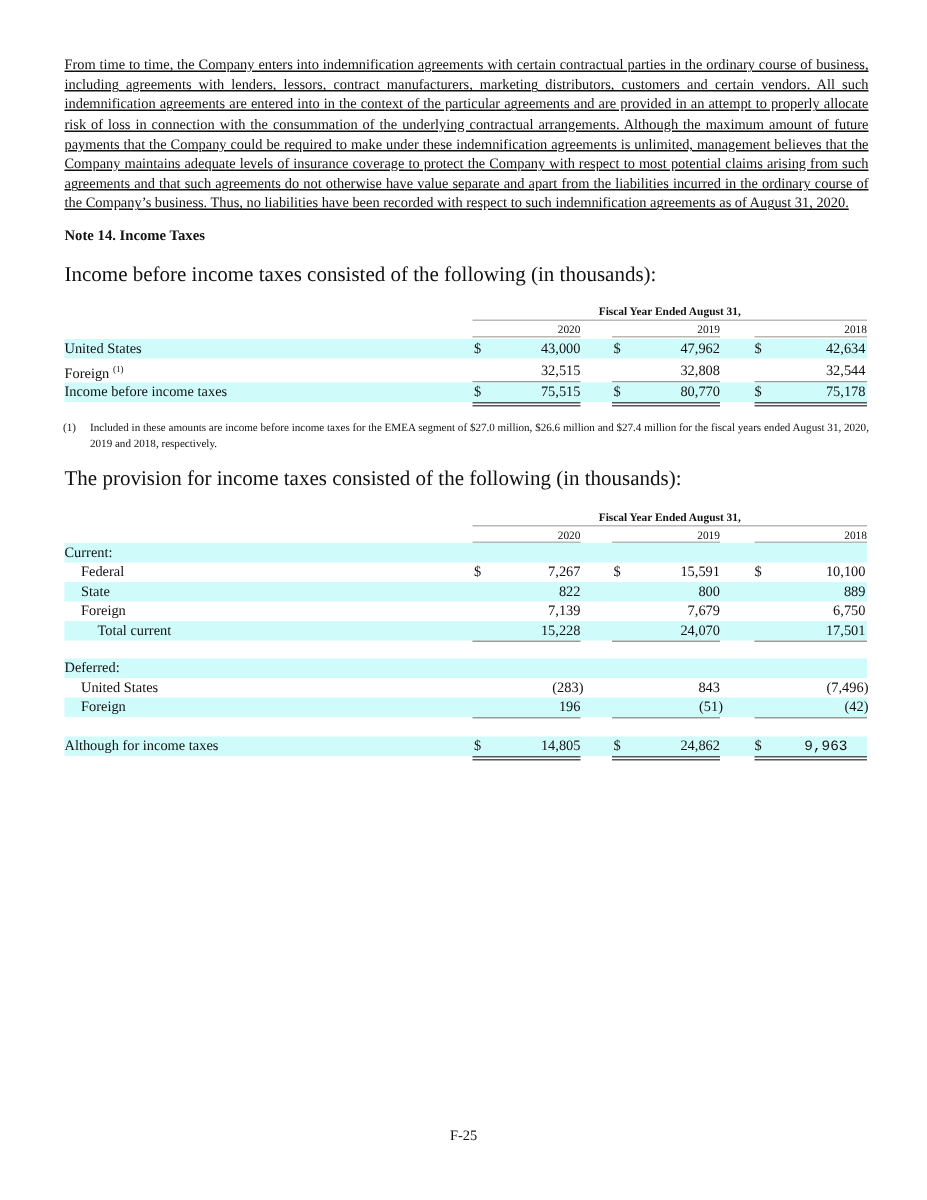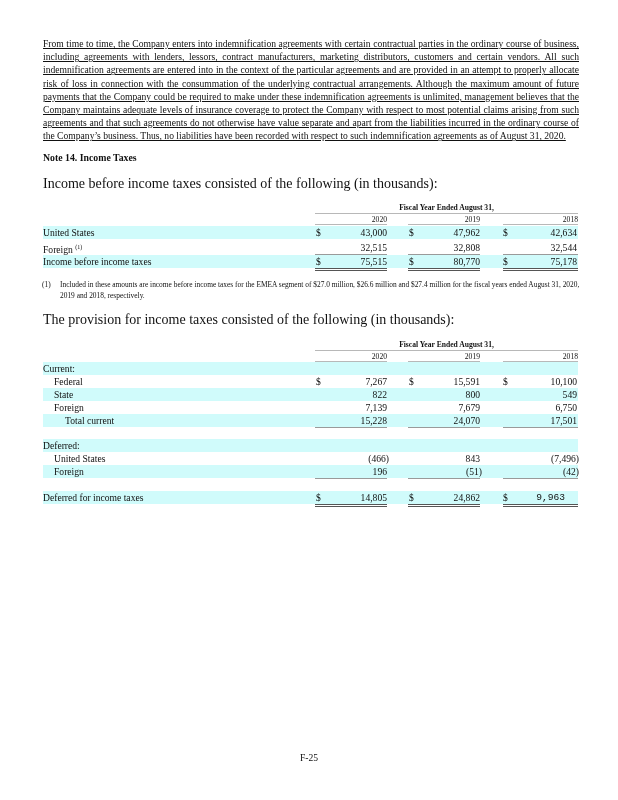--- a/index.html
+++ b/index.html
@@ -102,21 +102,21 @@
     <span class="cur" style="left:366px;">$</span>
     <span class="val" style="left:366px; width:71px;">15,591</span>
     <span class="cur" style="left:460px;">$</span>
     <span class="val" style="left:460px; width:74px;">10,100</span>
   </div>
 
   <div class="row cyan" style="top:48px;">
     <span class="lbl i1">State</span>
     <span class="val" style="left:273px; width:71px;">822</span>
     <span class="val" style="left:366px; width:71px;">800</span>
-    <span class="val" style="left:460px; width:74px;">549</span>
+    <span class="val" style="left:460px; width:74px;">889</span>
   </div>
 
   <div class="row" style="top:61px;">
     <span class="lbl i1">Foreign</span>
     <span class="cell ul1" style="left:272px; width:72px;"></span>
     <span class="cell ul1" style="left:365px; width:72px;"></span>
     <span class="cell ul1" style="left:460px; width:75px;"></span>
     <span class="val" style="left:273px; width:71px;">7,139</span>
     <span class="val" style="left:366px; width:71px;">7,679</span>
     <span class="val" style="left:460px; width:74px;">6,750</span>
@@ -131,38 +131,38 @@
     <span class="val" style="left:366px; width:71px;">24,070</span>
     <span class="val" style="left:460px; width:74px;">17,501</span>
   </div>
 
   <div class="row cyan" style="top:99px;">
     <span class="lbl">Deferred:</span>
   </div>
 
   <div class="row" style="top:112px;">
     <span class="lbl i1">United States</span>
-    <span class="val" style="left:273px; width:73px;">(466)</span>
+    <span class="val" style="left:273px; width:73px;">(283)</span>
     <span class="val" style="left:366px; width:71px;">843</span>
     <span class="val" style="left:460px; width:76px;">(7,496)</span>
   </div>
 
   <div class="row cyan" style="top:125px;">
     <span class="lbl i1">Foreign</span>
     <span class="cell ul1" style="left:272px; width:72px;"></span>
     <span class="cell ul1" style="left:365px; width:72px;"></span>
     <span class="cell ul1" style="left:460px; width:75px;"></span>
     <span class="val" style="left:273px; width:71px;">196</span>
     <span class="val" style="left:366px; width:73px;">(51)</span>
     <span class="val" style="left:460px; width:76px;">(42)</span>
   </div>
 
 
   <div class="row cyan" style="top:151px;">
-    <span class="lbl">Deferred for income taxes</span>
+    <span class="lbl">Although for income taxes</span>
     <span class="cell ul2" style="left:272px; width:72px;"></span>
     <span class="cell ul2" style="left:365px; width:72px;"></span>
     <span class="cell ul2" style="left:460px; width:75px;"></span>
     <span class="cur" style="left:273px;">$</span>
     <span class="val" style="left:273px; width:71px;">14,805</span>
     <span class="cur" style="left:366px;">$</span>
     <span class="val" style="left:366px; width:71px;">24,862</span>
     <span class="cur" style="left:460px;">$</span>
     <span class="val" style="left:448px; width:74px;font-family:Liberation Mono, monospace;">9,963</span>
   </div>

